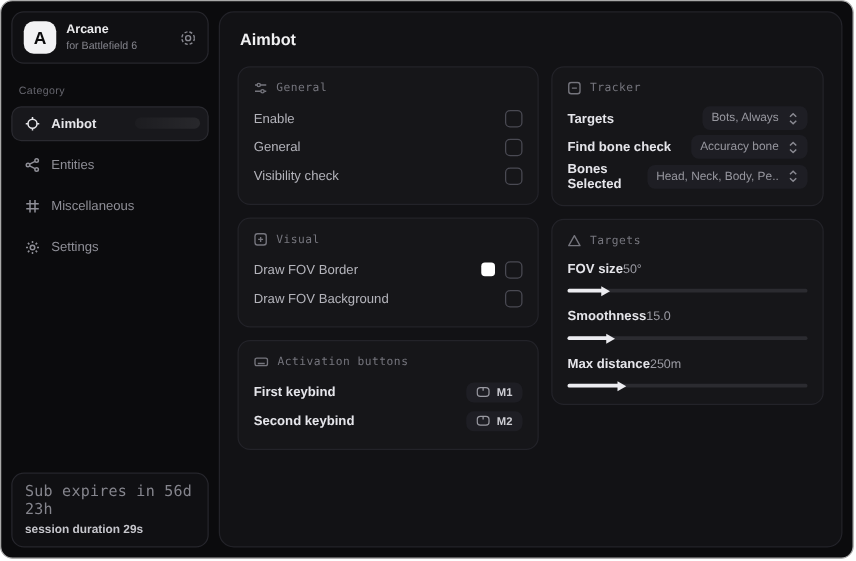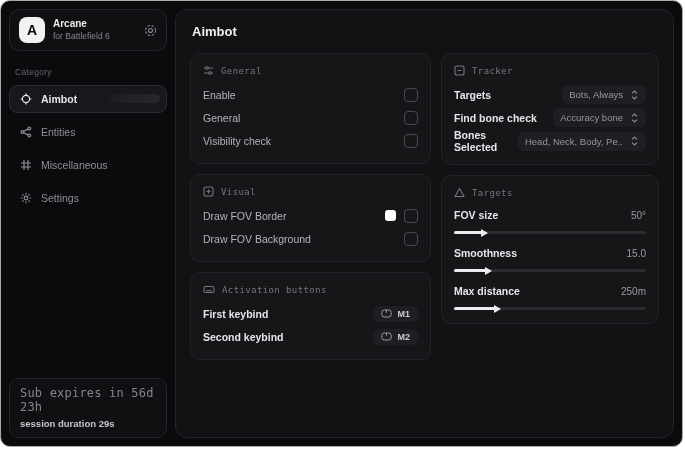--- a/index.html
+++ b/index.html
@@ -37,21 +37,21 @@
   .row-end{display:flex;align-items:center;gap:8px;}
   .checkbox{width:12px;height:12px;border:1.5px solid #4a4a53;border-radius:4px;background:transparent;cursor:pointer;flex:none;}
   .swatch{width:11px;height:11px;border-radius:3px;cursor:pointer;flex:none;}
   .select-btn{display:flex;align-items:center;gap:7px;background:#1e1e24;border-radius:6px;padding:4px 7px;font-size:9.5px;color:#97979f;cursor:pointer;max-width:150px;}
   .select-btn .sel-text{white-space:nowrap;overflow:hidden;}
   .select-btn .uicon{display:flex;color:#8a8a92;flex:none;}
   .key-badge{display:flex;align-items:center;gap:5px;background:#1e1e24;border-radius:6px;padding:3px 8px;font-size:9px;font-weight:bold;color:#cdcdd3;cursor:pointer;}
   .key-badge .kicon{display:flex;color:#9a9aa2;}
   .slider-block{margin:2px 0 9px;}
   .slider-block:last-child{margin-bottom:2px;}
-  .slider-top{display:flex;justify-content:space-between;align-items:center;min-height:20px;}
+  .slider-top{display:flex;align-items:center;min-height:20px;}
   .slider-value{font-size:10px;color:#9a9aa2;}
   .slider-track{position:relative;height:3px;background:#2b2b30;border-radius:2px;margin-top:6px;cursor:pointer;}
   .slider-fill{position:absolute;left:0;top:0;height:3px;border-radius:2px;background:#ececf0;}
   .slider-thumb{position:absolute;top:50%;transform:translate(-2px,-50%);width:0;height:0;border-top:4.5px solid transparent;border-bottom:4.5px solid transparent;border-left:7px solid #ececf0;}
 </style>
 </head>
 <body>
 
 <div class="window">
 

